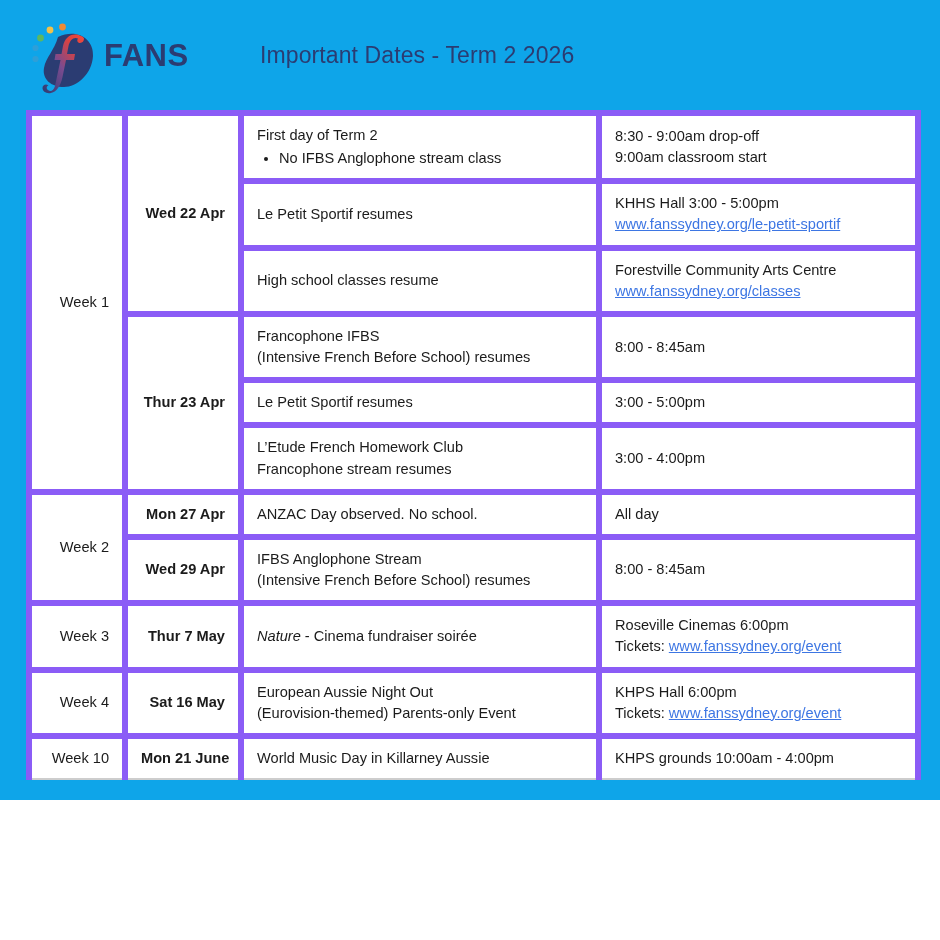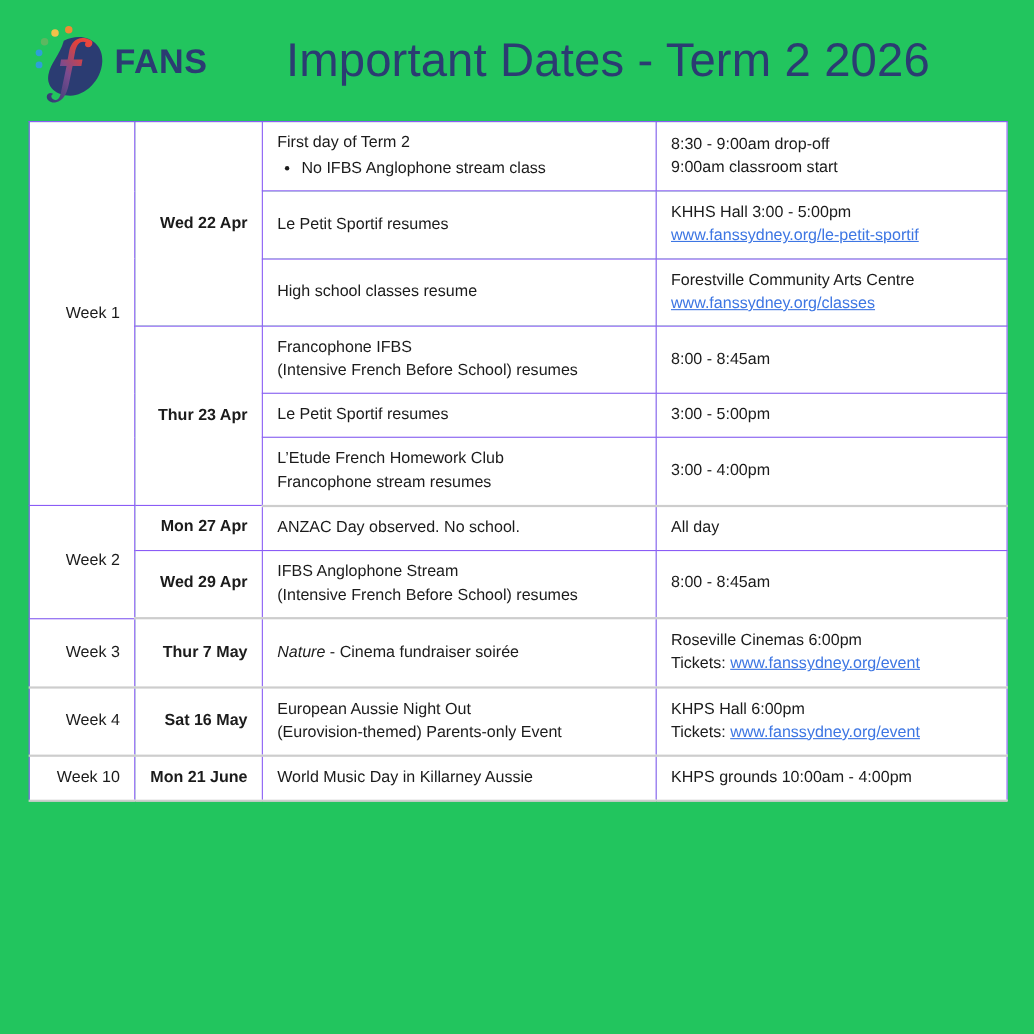--- a/index.html
+++ b/index.html
@@ -7,22 +7,22 @@
     margin: 0; padding: 0;
     width: 940px; height: 940px;
     background: #ffffff;
     font-family: "Liberation Sans", sans-serif;
     -webkit-font-smoothing: antialiased;
   }
 
   #page {
     position: relative;
     width: 940px;
-    height: 940px;
-    background: #22c55e;
+    height: 800px;
+    background: #0ea5e9;
     overflow: hidden;
   }
 
   
   .header {
     display: flex;
     align-items: center;
     height: 110px;
     padding-left: 24px;
   }
@@ -44,21 +44,21 @@
   .logo-text {
     font-size: 31px;
     font-weight: bold;
     letter-spacing: 0.5px;
     color: #2b3c72;
     margin-left: 2px;
     line-height: 1;
   }
 
   .title {
-    font-size: 43px;
+    font-size: 23px;
     color: #2b3c72;
     margin-left: 36px;
     white-space: nowrap;
     letter-spacing: 0.1px;
   }
 
   
   .table-wrap {
     position: absolute;
     left: 26px;
@@ -68,21 +68,21 @@
 
   table.cal {
     width: 889px;
     border-collapse: collapse;
     table-layout: fixed;
     font-size: 14.6px;
     color: #1b1b1b;
   }
 
   table.cal td {
-    border: 1px solid #8b5cf6;
+    border: 6px solid #8b5cf6;
     vertical-align: middle;
     padding: 9px 13px;
     line-height: 1.45;
     background: #ffffff;
   }
 
   col.c-week   { width: 96px; }
   col.c-date   { width: 116px; }
   col.c-event  { width: 358px; }
   col.c-detail { width: 319px; }

